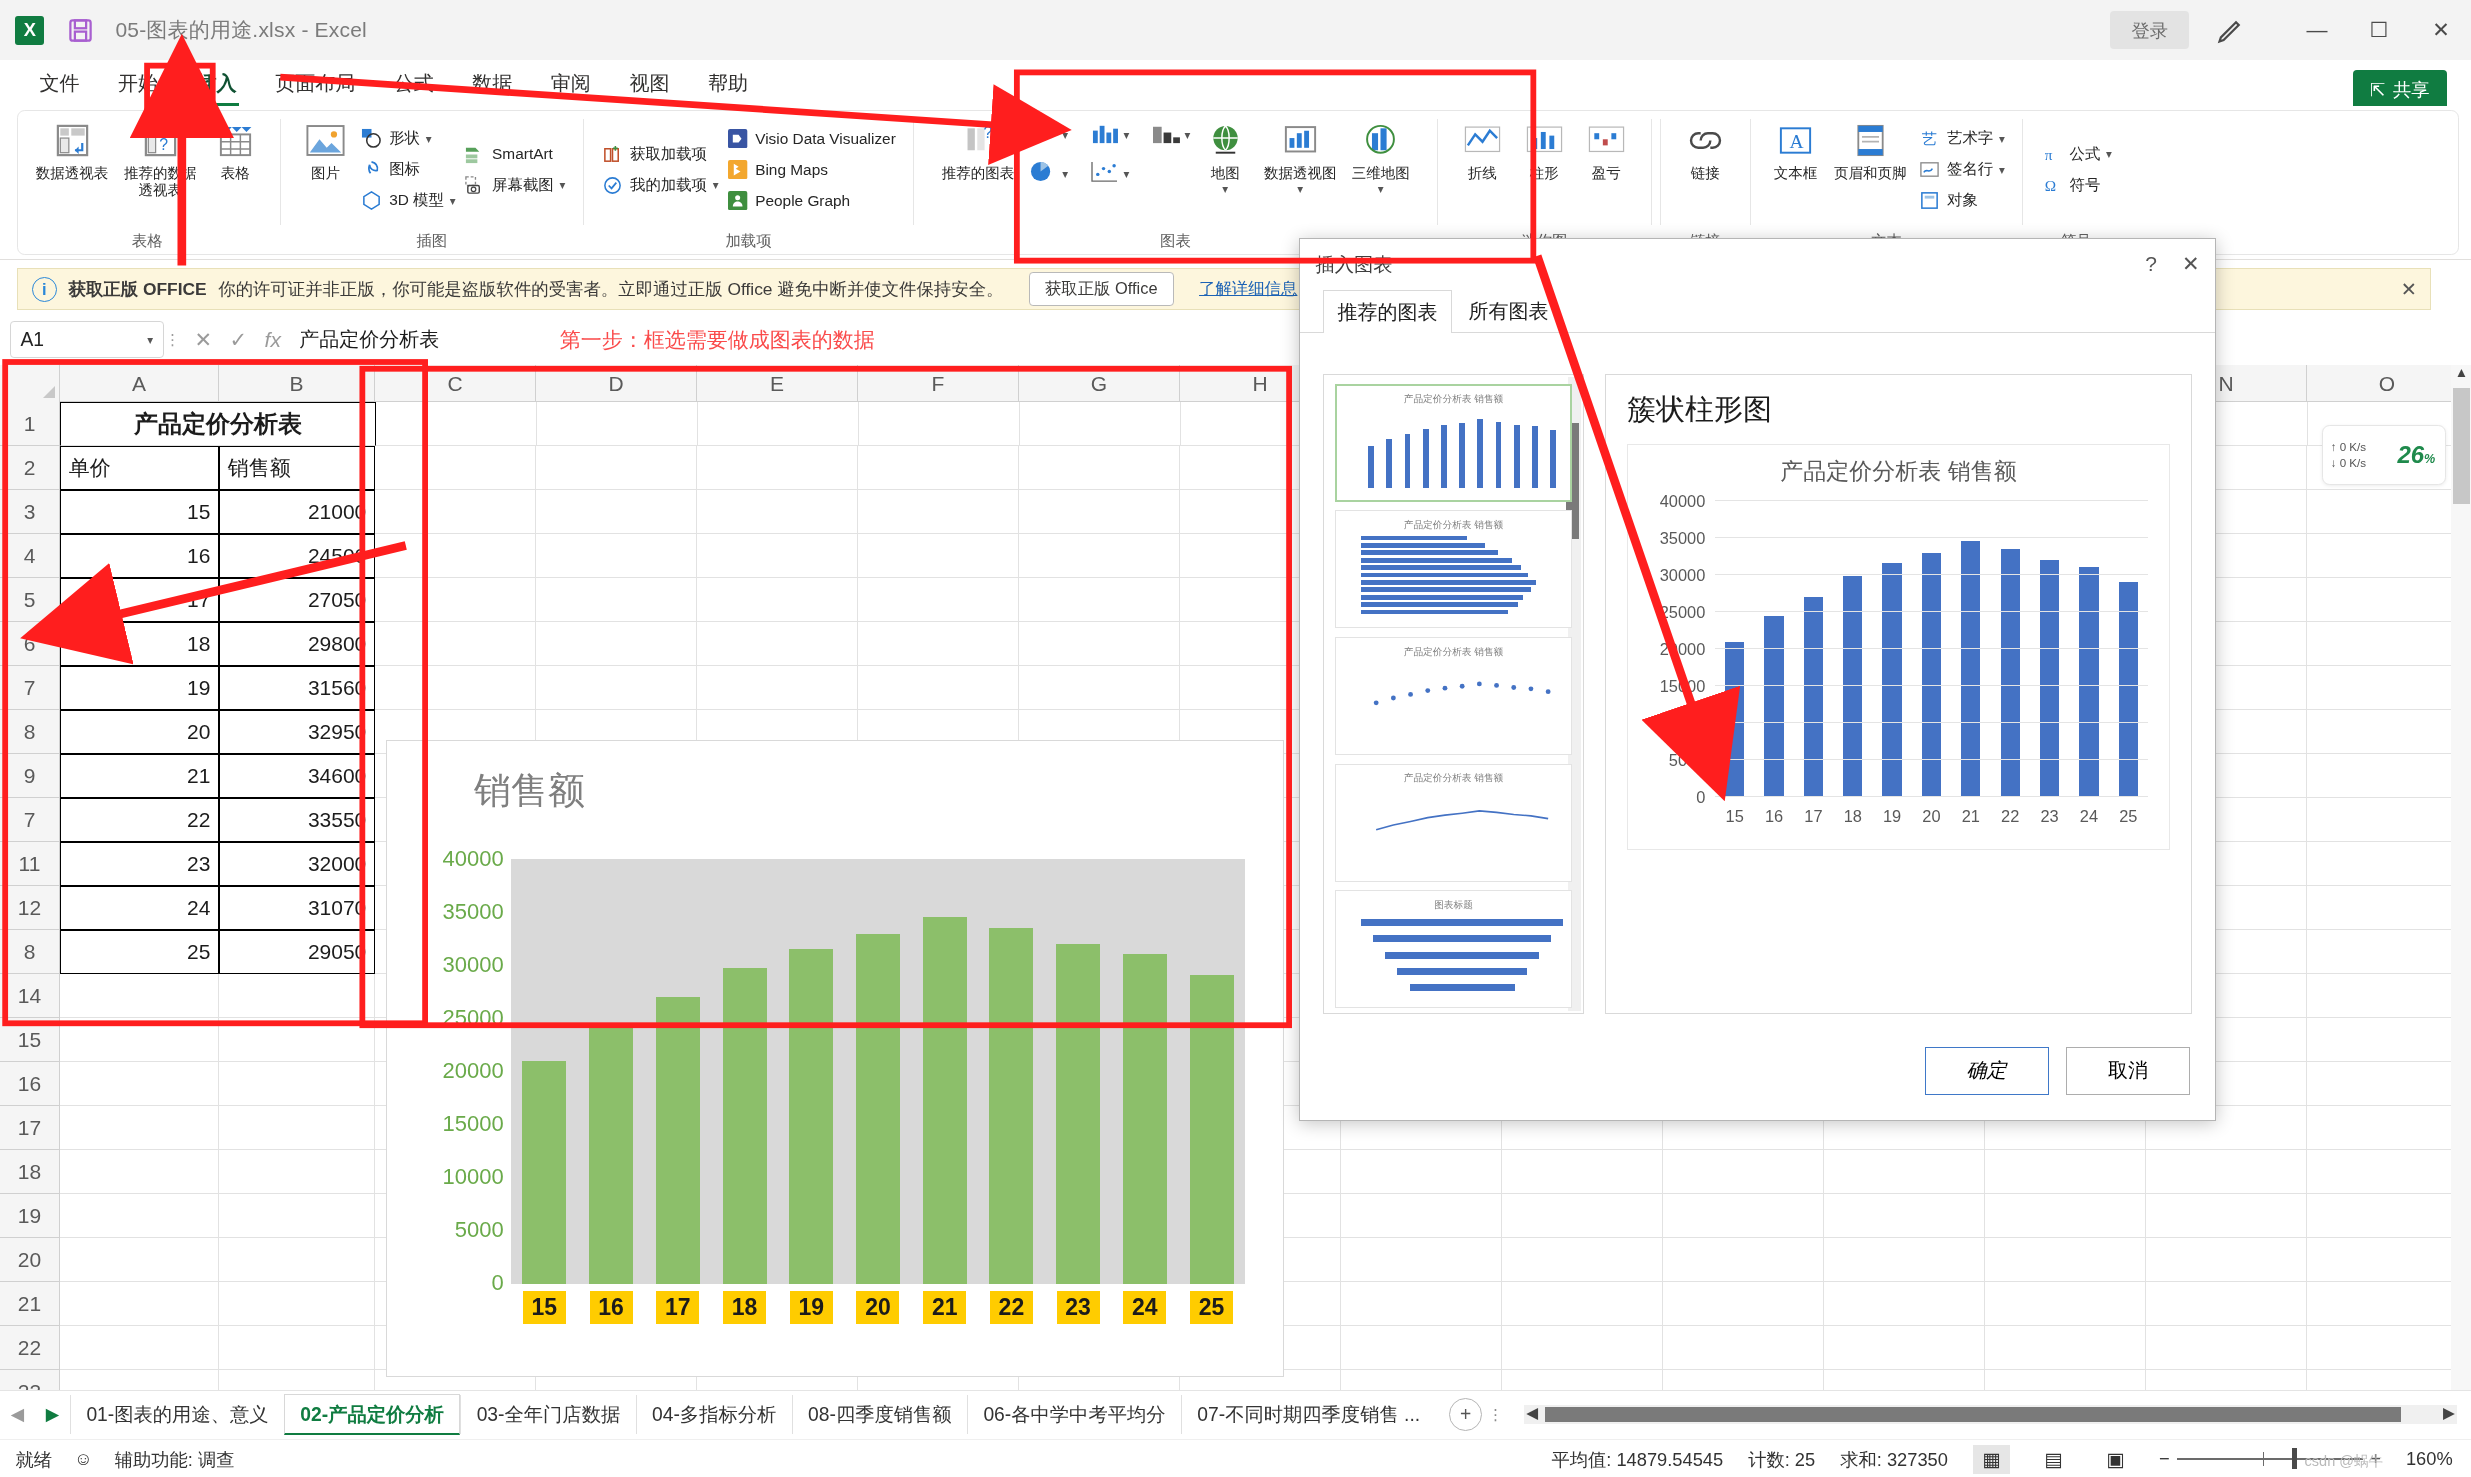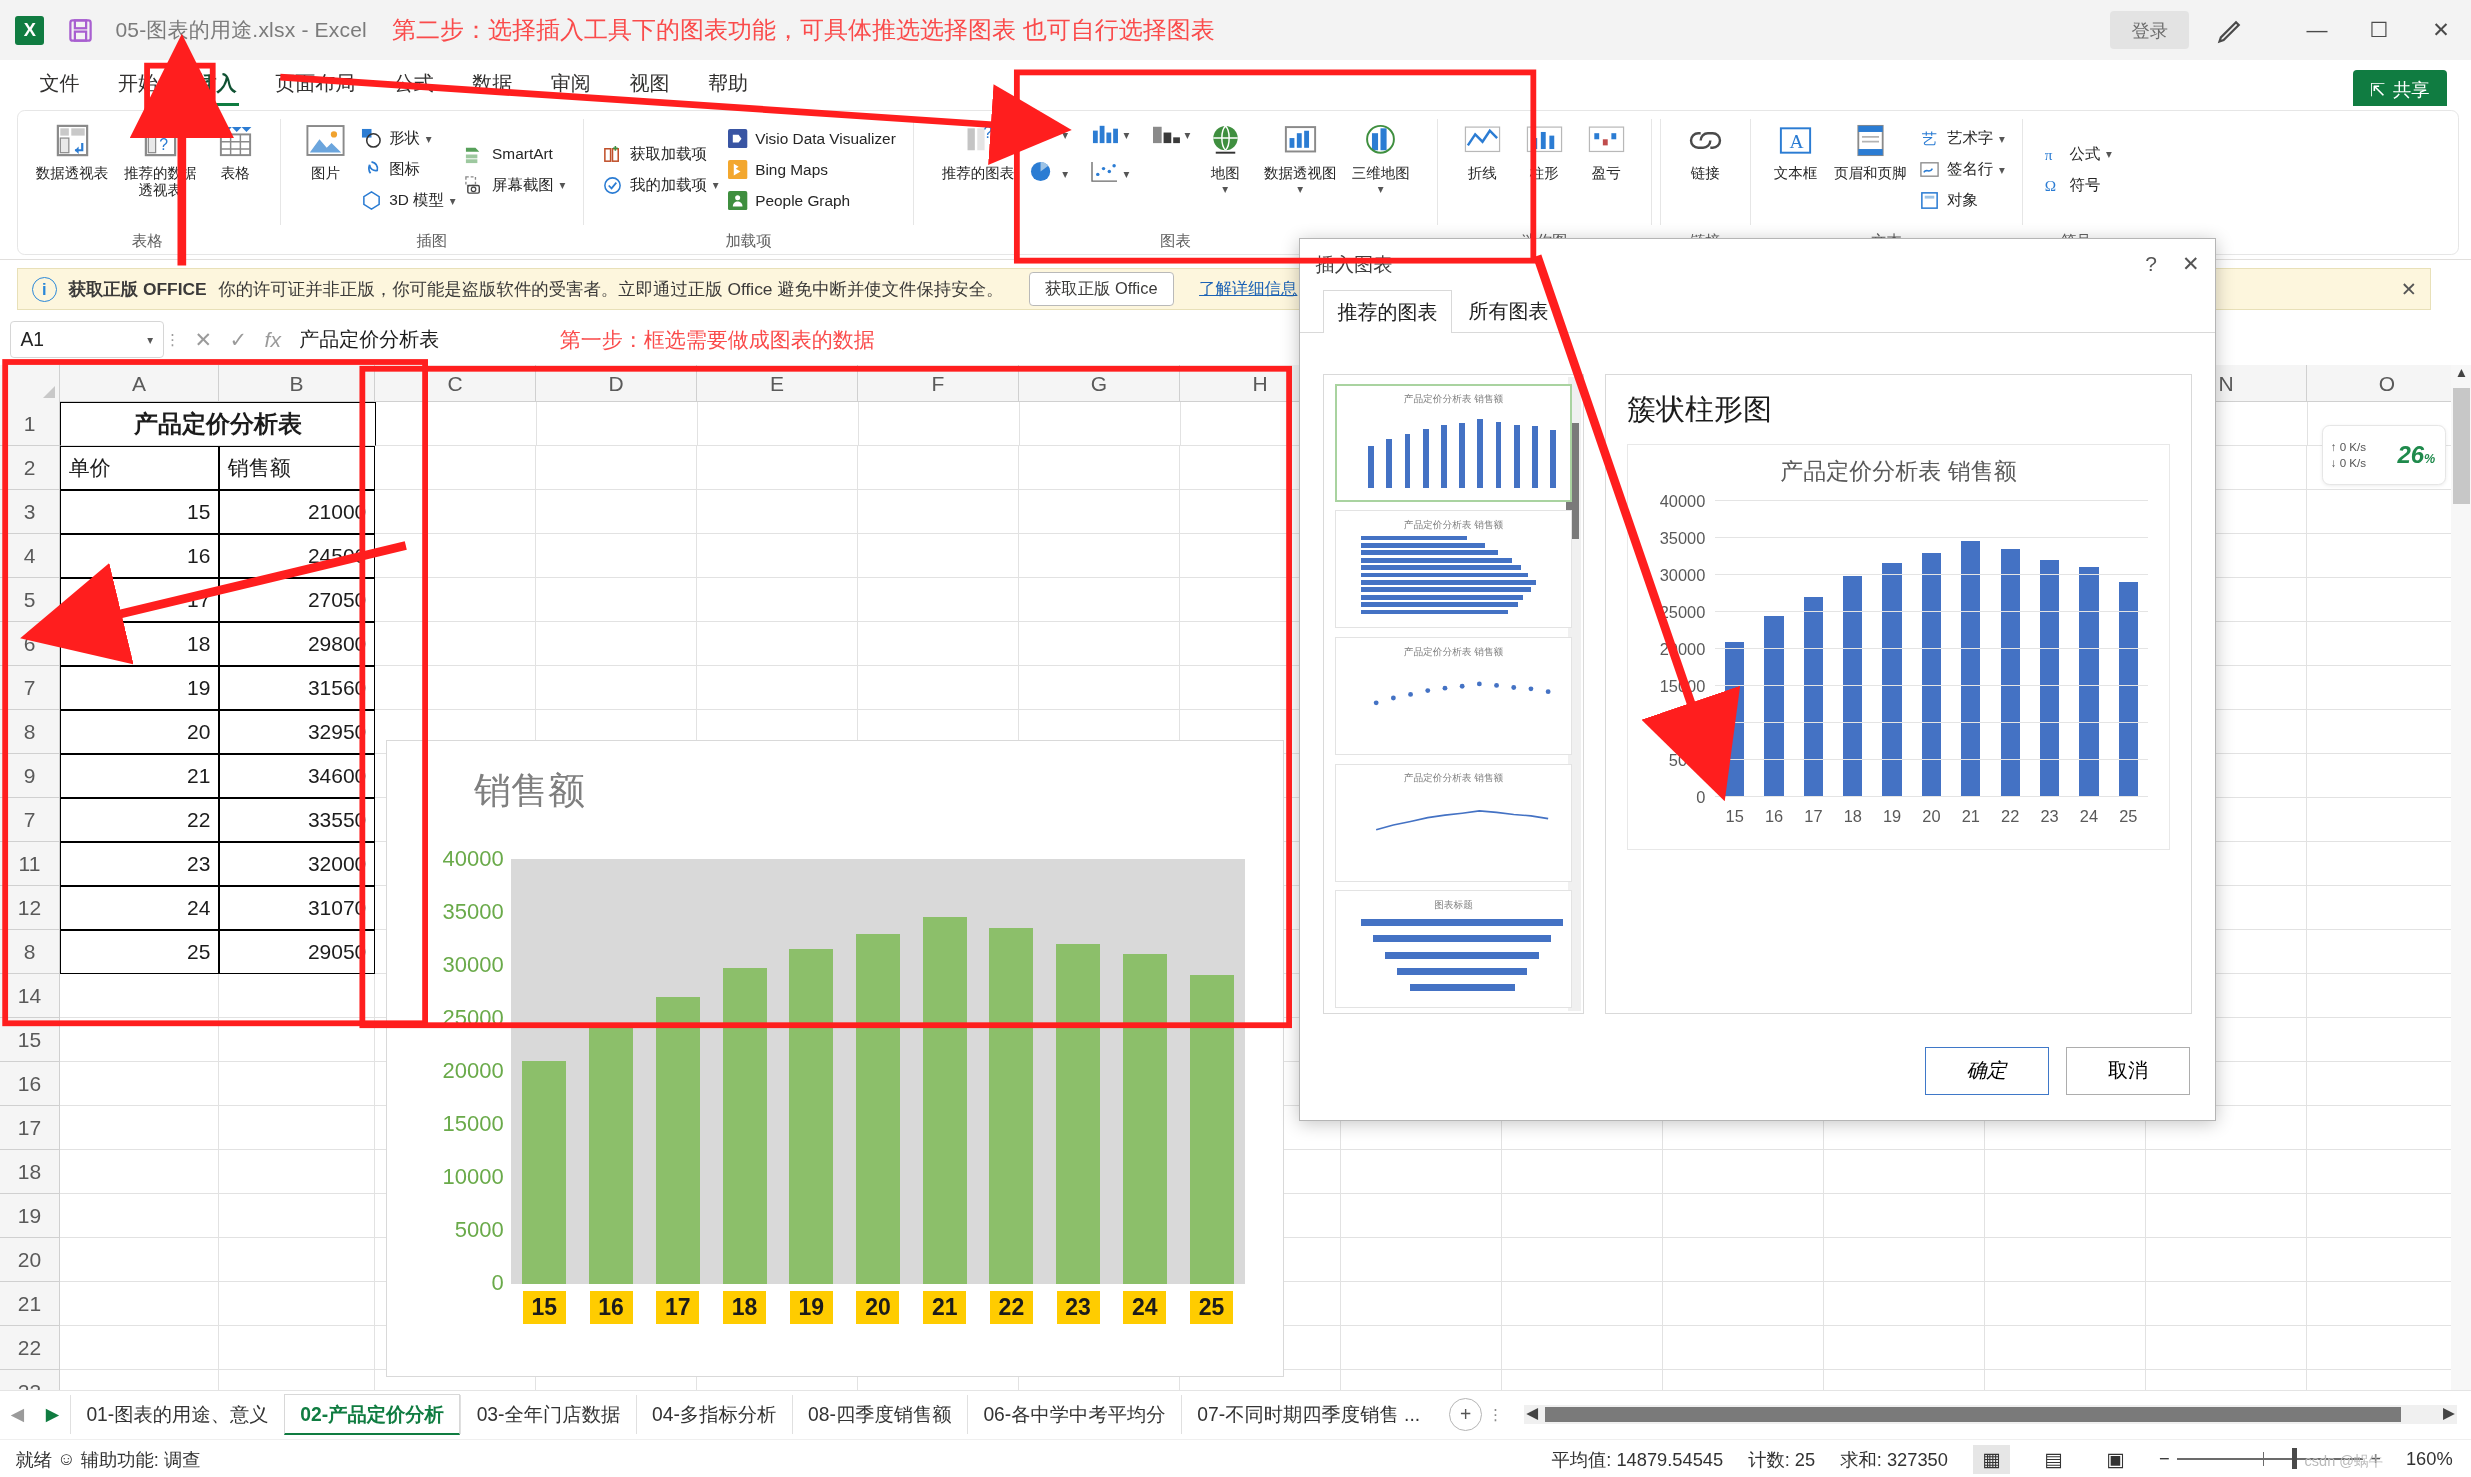--- a/index.html
+++ b/index.html
@@ -128,21 +128,21 @@
   .stab { font-size:19.3px; padding:5.8px 15.4px; color:#333; border-left:1px solid #e0e0e0; white-space:nowrap;}
   .stab.active { color:#107c41; font-weight:bold; border:1px solid #d8d8d8; border-bottom:2.9px solid #107c41; background:#fff;}
   .splus { width:33px; height:33px; border:1px solid #b5b5b5; border-radius:50%; display:flex; align-items:center; justify-content:center; font-size:19.3px; color:#555; margin-left:13.5px;}
   .sdots { width:27px; text-align:center; color:#8a8a8a; font-size:15.4px;}
   .hscroll { flex:1; height:19.3px; background:#f0f0f0; margin:0 15.4px; position:relative;}
   .hscroll .bar { position:absolute; left:21px; right:56px; top:1.9px; bottom:1.9px; background:#7a7a7a;}
   .hscroll .la,.hscroll .ra { position:absolute; top:-1px; font-size:15.4px; color:#444;}
   .hscroll .la{left:1.9px;} .hscroll .ra{right:1.9px;}
 
   .statusbar { position:absolute; left:0; top:1439px; width:2472px; height:39px; background:#fff; display:flex; align-items:center; font-size:18.3px; color:#333; border-top:1px solid #efefef;}
-  .sb-l { display:flex; align-items:center; gap:5px; padding-left:15.4px;}
+  .sb-l { display:flex; align-items:center; gap:22px; padding-left:15.4px;}
   .sb-r { margin-left:auto; display:flex; align-items:center; gap:25px; padding-right:19.3px;}
   .viewbtn { width:37px; height:29px; display:flex; align-items:center; justify-content:center; font-size:19.3px; color:#333;}
   .viewbtn.sel { background:#e6e6e6;}
   .zoomslider { display:flex; align-items:center; gap:7.7px; width:222px;}
   .zline { flex:1; height:1.9px; background:#6b6b6b; position:relative;}
   .zhandle { position:absolute; left:62%; top:-9.7px; width:4.8px; height:21px; background:#4a4a4a;}
   .ztick { position:absolute; left:46%; top:-5.8px; width:1.9px; height:13.5px; background:#6b6b6b;}
 
   
   .vscroll { position:absolute; right:0; top:365px; width:21px; height:1025px; background:#f7f7f7;}
@@ -168,21 +168,20 @@
   <div class="titlebar">
     <div class="tb-xl"></div>
     <div class="tb-save">
       <svg width="27" height="27" viewBox="0 0 24 24">
           <rect x="3" y="3" width="18" height="18" rx="2" fill="none" stroke="#a85fd0" stroke-width="2"></rect>
           <rect x="7" y="3" width="10" height="7" fill="none" stroke="#a85fd0" stroke-width="2"></rect>
           <rect x="7" y="13" width="10" height="8" fill="none" stroke="#a85fd0" stroke-width="2"></rect>
         </svg>
     </div>
     <div class="tb-title">05-图表的用途.xlsx  -  Excel</div>
-    <div class="tb-annot">第二步：选择插入工具下的图表功能，可具体推选选择图表 也可自行选择图表</div>
     <div class="tb-right">
       <div class="tb-login">登录</div>
       <div class="tb-pen">
         <svg width="33" height="33" viewBox="0 0 24 24">
             <path d="M4 20l3-1 11-11-2-2L5 17l-1 3z" fill="none" stroke="#4a4a4a" stroke-width="1.6"></path>
           </svg>
       </div>
       <div class="winbtn">—</div>
       <div class="winbtn">☐</div>
       <div class="winbtn close">✕</div>

